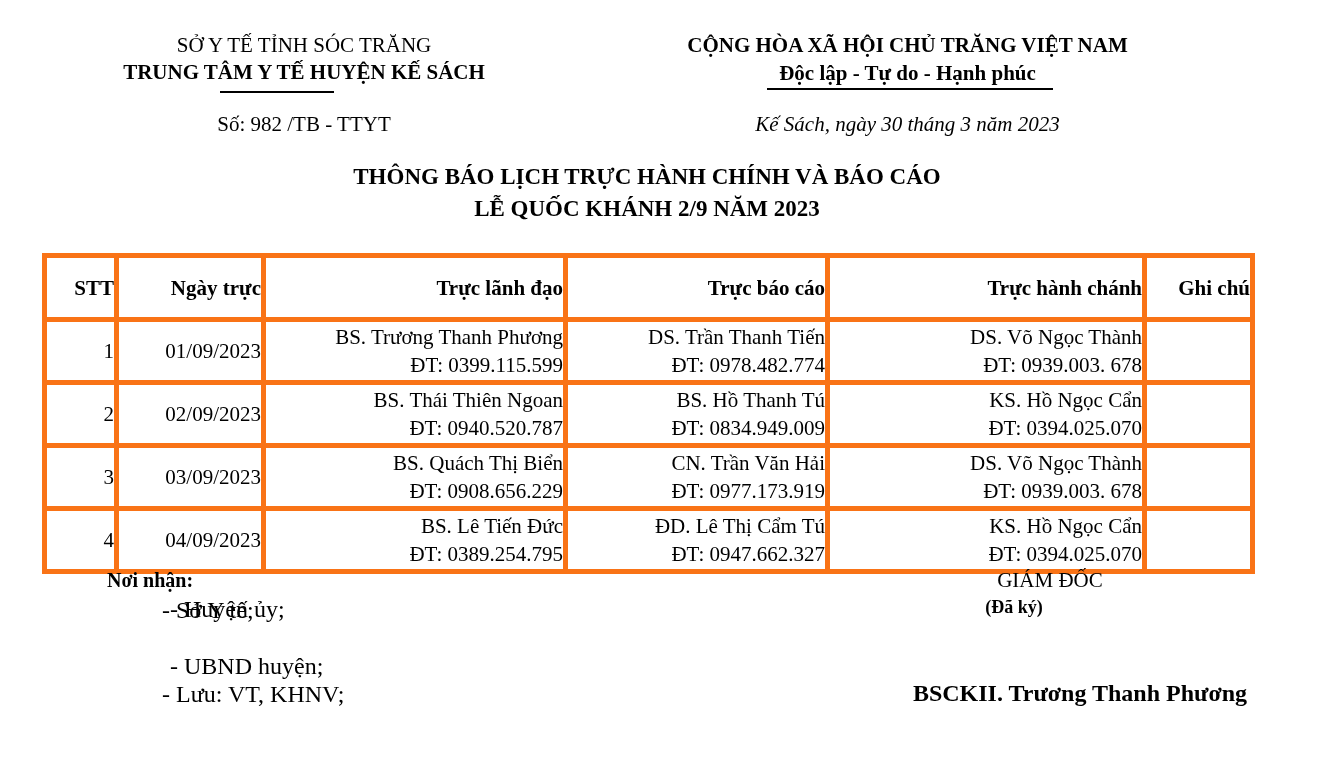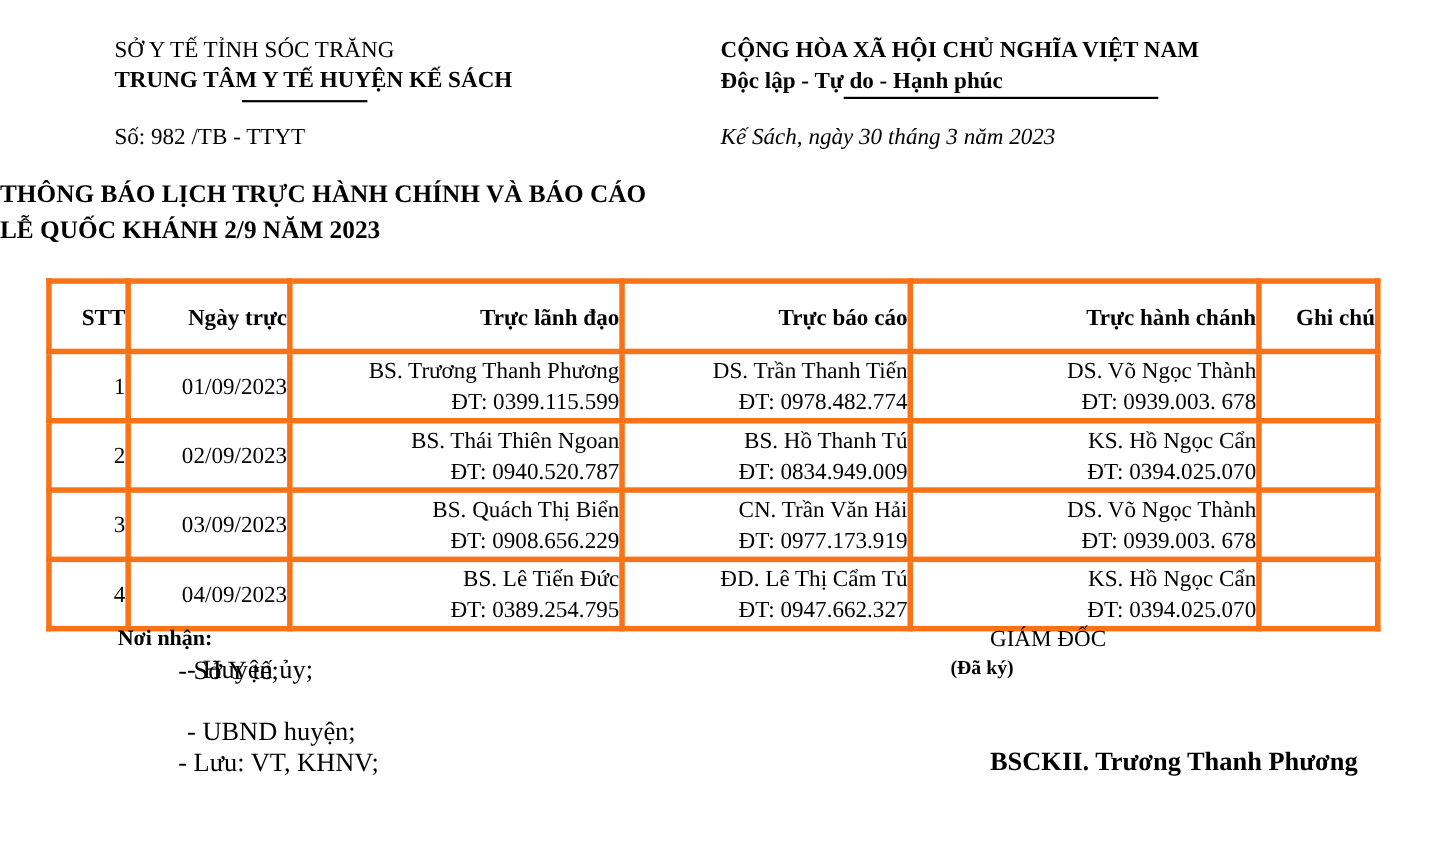--- a/index.html
+++ b/index.html
@@ -1,21 +1,21 @@
 <!DOCTYPE html>
 <html><head>
 <meta charset="utf-8">
 <style>
   html, body { margin: 0; padding: 0; background: #ffffff; }
   body {
     width: 1317px; height: 784px; position: relative; overflow: hidden;
     font-family: "Liberation Serif", "DejaVu Serif", serif; color: #000;
   }
   .abs { position: absolute; white-space: nowrap; }
-  .center { text-align: left; }
+  .center { text-align: center; }
 
   #hdr-left-1 { left: 104px; width: 400px; top: 33px; font-size: 21px; }
   #hdr-left-2 { left: 104px; width: 400px; top: 60px; font-size: 21px; font-weight: bold; }
   #hdr-left-line { left: 220px; top: 91px; width: 114px; height: 1.5px; background: #000; }
   #hdr-left-3 { left: 104px; width: 400px; top: 112px; font-size: 21px; }
 
   #hdr-right-1 { left: 655px; width: 505px; top: 33px; font-size: 21px; font-weight: bold; }
   #hdr-right-2 { left: 655px; width: 505px; top: 61px; font-size: 21px; font-weight: bold; }
   #hdr-right-line { left: 767px; top: 88px; width: 286px; height: 1.5px; background: #000; }
   #hdr-right-3 { left: 655px; width: 505px; top: 112px; font-size: 21px; font-style: italic; }
@@ -47,21 +47,21 @@
   #sign-name { left: 900px; width: 360px; top: 680px; font-size: 24px; font-weight: bold; }
 </style>
 </head>
 <body>
 
 <div id="hdr-left-1" class="abs center">SỞ Y TẾ TỈNH SÓC TRĂNG</div>
 <div id="hdr-left-2" class="abs center">TRUNG TÂM Y TẾ HUYỆN KẾ SÁCH</div>
 <div id="hdr-left-line" class="abs"></div>
 <div id="hdr-left-3" class="abs center">Số: 982 /TB - TTYT</div>
 
-<div id="hdr-right-1" class="abs center">CỘNG HÒA XÃ HỘI CHỦ NGHĨA VIỆT NAM</div>
+<div id="hdr-right-1" class="abs center">CỘNG HÒA XÃ HỘI CHỦ TRĂNG VIỆT NAM</div>
 <div id="hdr-right-2" class="abs center">Độc lập - Tự do - Hạnh phúc</div>
 <div id="hdr-right-line" class="abs"></div>
 <div id="hdr-right-3" class="abs center">Kế Sách, ngày 30 tháng 3 năm 2023</div>
 
 <div id="title-1" class="abs center">THÔNG BÁO LỊCH TRỰC HÀNH CHÍNH VÀ BÁO CÁO</div>
 <div id="title-2" class="abs center">LỄ QUỐC KHÁNH 2/9 NĂM 2023</div>
 
 <table class="sched">
   <colgroup>
     <col style="width:72px">

